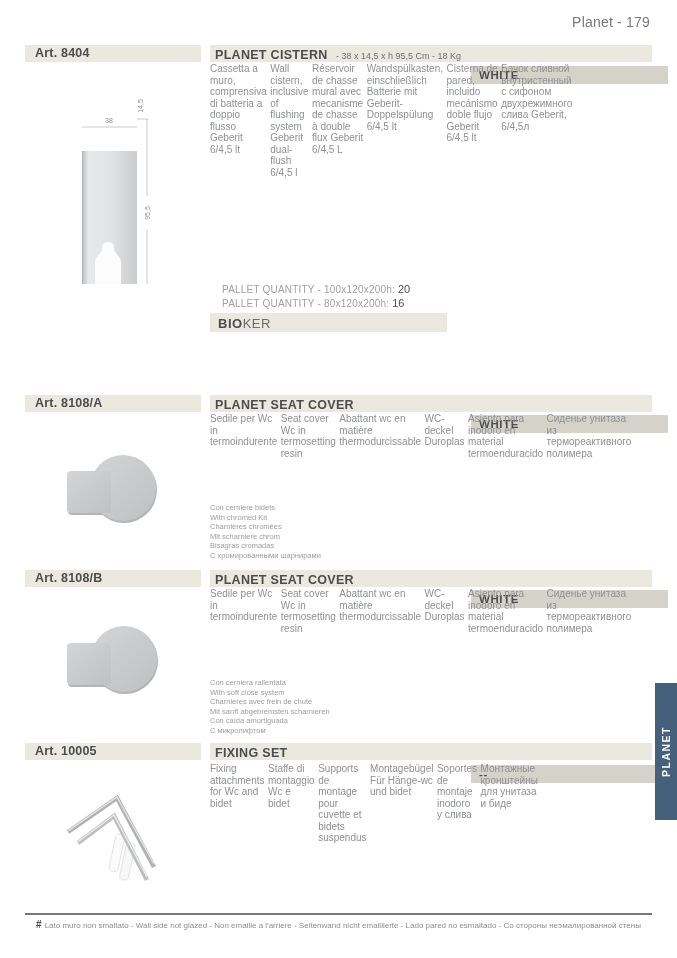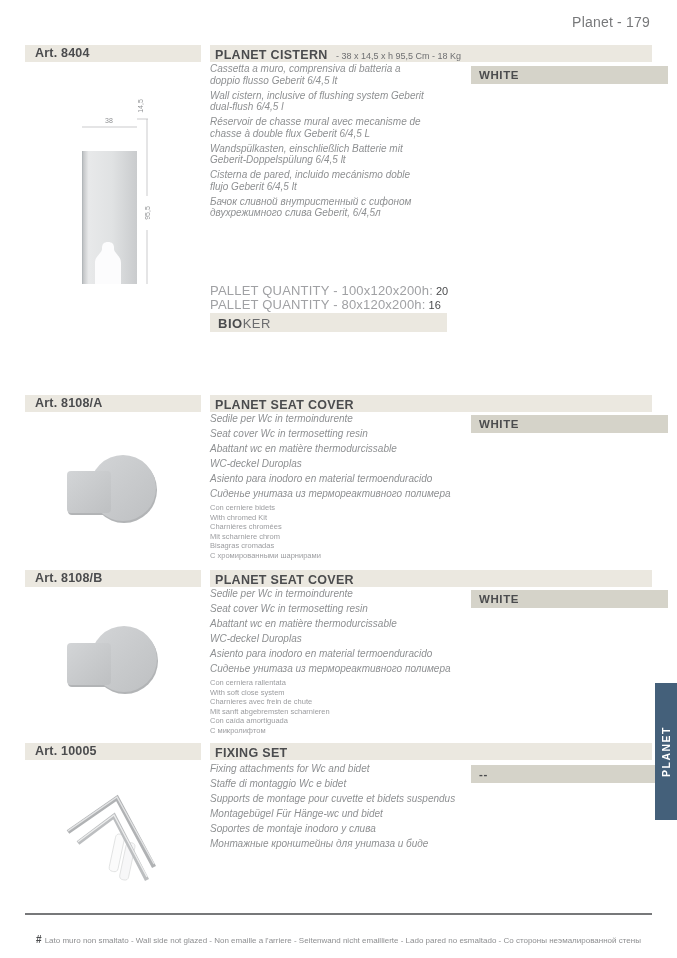--- a/index.html
+++ b/index.html
@@ -12,44 +12,44 @@
 
   .art-bar { left:25px; width:176px; height:17px; background:#ebe8e0; padding-left:10px;
              font-size:12.5px; font-weight:bold; color:#4b4c4e; line-height:17px; letter-spacing:0.2px; }
   .title-bar { left:210px; width:442px; height:17px; background:#ebe8e0; padding-left:5px;
                line-height:17px; white-space:nowrap; }
   .title-main { font-size:12.5px; font-weight:bold; color:#4b4c4e; letter-spacing:0.3px; }
   .title-suffix { font-size:9px; color:#6e6f71; margin-left:4px; }
   .color-bar { left:471px; width:197px; height:18px; background:#d5d3c9; padding-left:8px;
                line-height:18px; font-size:11.5px; font-weight:bold; color:#4b4c4e; letter-spacing:0.6px; }
 
-  .desc-col { left:210px; width:260px; display:flex; flex-direction:column; gap:3.5px;font-style:italic; }
+  .desc-col { left:210px; width:260px; display:flex; flex-direction:row; gap:3.5px; }
   .desc-col.narrow { width:218px; }
   .desc { font-size:10px; line-height:11.5px; color:#8e9092; }
 
   .notes-col { left:210px; width:260px; display:flex; flex-direction:column; }
   .note { font-size:7.5px; line-height:9.5px; color:#9c9da0; }
 
   .pallet-block { left:210px; top:283px; display:flex; flex-direction:column; }
   .pallet-row { display:flex; align-items:baseline; height:13.5px; }
-  .pallet-label { font-size:13px; color:#a0a1a4; letter-spacing:0.2px; }
+  .pallet-label { font-size:10px; color:#a0a1a4; letter-spacing:0.2px;margin-left:12px; }
   .pallet-value { font-size:11px; color:#4b4c4e; margin-left:3px; }
 
   .brand-bar { left:210px; top:313px; width:237px; height:19px; background:#ebe8e0;
                padding-left:8px; line-height:19px; }
   .brand-bold { font-size:13px; font-weight:bold; color:#4b4c4e; letter-spacing:0.5px; }
   .brand-rest { font-size:13px; color:#6b6c6e; letter-spacing:0.5px; }
 
   .side-tab { left:655px; top:683px; width:22px; height:137px; background:#44607a;
               display:flex; align-items:center; justify-content:center; }
   .side-tab span { writing-mode:vertical-rl; transform:rotate(180deg); color:#ffffff;
                    font-size:10.5px; font-weight:bold; letter-spacing:1.5px; }
 
   .footer-rule { left:25px; top:913px; width:627px; height:2px; background:#77787a; }
-  .footnote { left:25px; top:919px; width:627px; text-align:center; font-size:8px; color:#8d8e90;margin-top:15px; }
+  .footnote { left:25px; top:919px; width:627px; text-align:center; font-size:8px; color:#8d8e90; }
   .footnote .hash { font-weight:bold; font-size:10px; color:#4b4c4e; margin-right:3px; }
 
   svg text { font-family:"Liberation Sans", sans-serif; }
 </style>
 </head>
 <body>
 
 <div class="page">
 
   <div class="abs page-header">Planet - 179</div>

